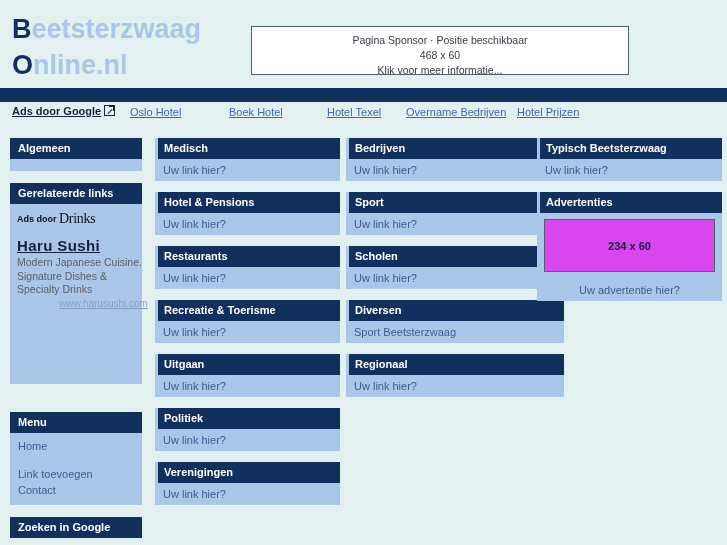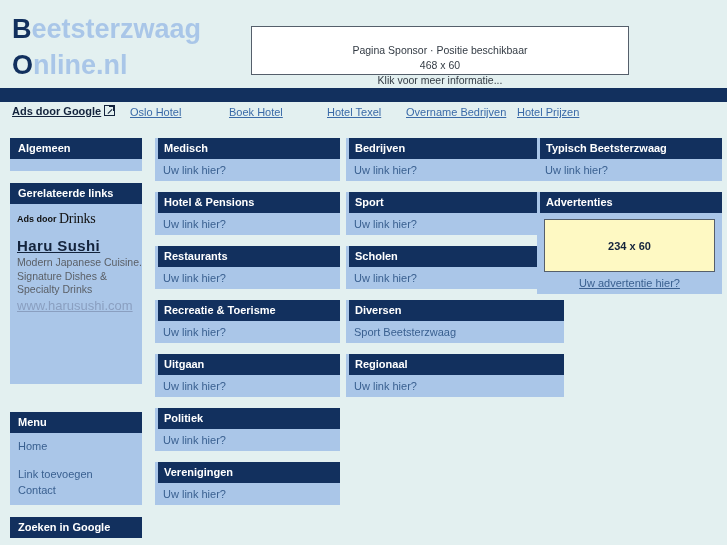--- a/index.html
+++ b/index.html
@@ -49,21 +49,21 @@
     top: 26px;
     width: 378px;
     height: 49px;
     background: #ffffff;
     border: 1px solid #555f6b;
     box-sizing: border-box;
     text-align: center;
     color: #333b44;
     font-size: 10.5px;
     line-height: 15px;
-    padding-top: 16px;
+    padding-top: 6px;
     box-sizing: border-box;
   }
   .sponsor div { white-space: nowrap; }
 
   
   .navbar {
     position: absolute;
     left: 0;
     top: 88px;
     width: 727px;
@@ -184,24 +184,25 @@
     text-decoration: underline;
     letter-spacing: 0.4px;
     margin-bottom: 2px;
   }
   .ad-desc {
     font-size: 10.5px;
     color: #5a5f66;
     line-height: 13.5px;
   }
   .ad-url {
-    font-size: 13px;
+    font-size: 10px;
     color: #8a9fc0;
     text-decoration: underline;
     margin-top: 1px;
+    margin-left: 42px;
   }
 
   .menu-body { padding: 5px 0 7px 8px; }
   .menu-body .mi {
     display: block;
     line-height: 16px;
     color: #3a6090;
     text-decoration: none;
     font-size: 11px;
   }
@@ -212,36 +213,35 @@
   .col1 { left: 155px; width: 185px; }
   .col2 { left: 346px; width: 218px; }
   .col3 { left: 537px; width: 185px; }
   .cat { margin-bottom: 11px; }
   .cat .block-head { border-left: 3px solid #aac6e8; padding-left: 6px; }
   .cat .block-body { height: 22px; padding-top: 4px; }
 
   
   .adbox-outer { background: #aac6e8; padding: 6px 7px 5px 7px; }
   .adbox {
-    background: #fef9c3;
+    background: #d946ef;
     border: 1px solid #555f6b;
     height: 53px;
     line-height: 53px;
     text-align: center;
     font-size: 11px;
     font-weight: bold;
     color: #13233c;
     box-sizing: border-box;
   }
   .adbox-cap {
     text-align: center;
     font-size: 11px;
     color: #3a6090;
-    padding-top: 5px;
-    text-decoration: underline;
+    padding-top: 12px;
   }
 </style>
 </head>
 <body>
 
 <div id="page">
 
   <div class="masthead">
     <div class="logo"><span class="cap">B</span><span>eetsterzwaag</span></div>
     <div class="logo logo-line2"><span class="cap">O</span><span>nline.nl</span></div>

